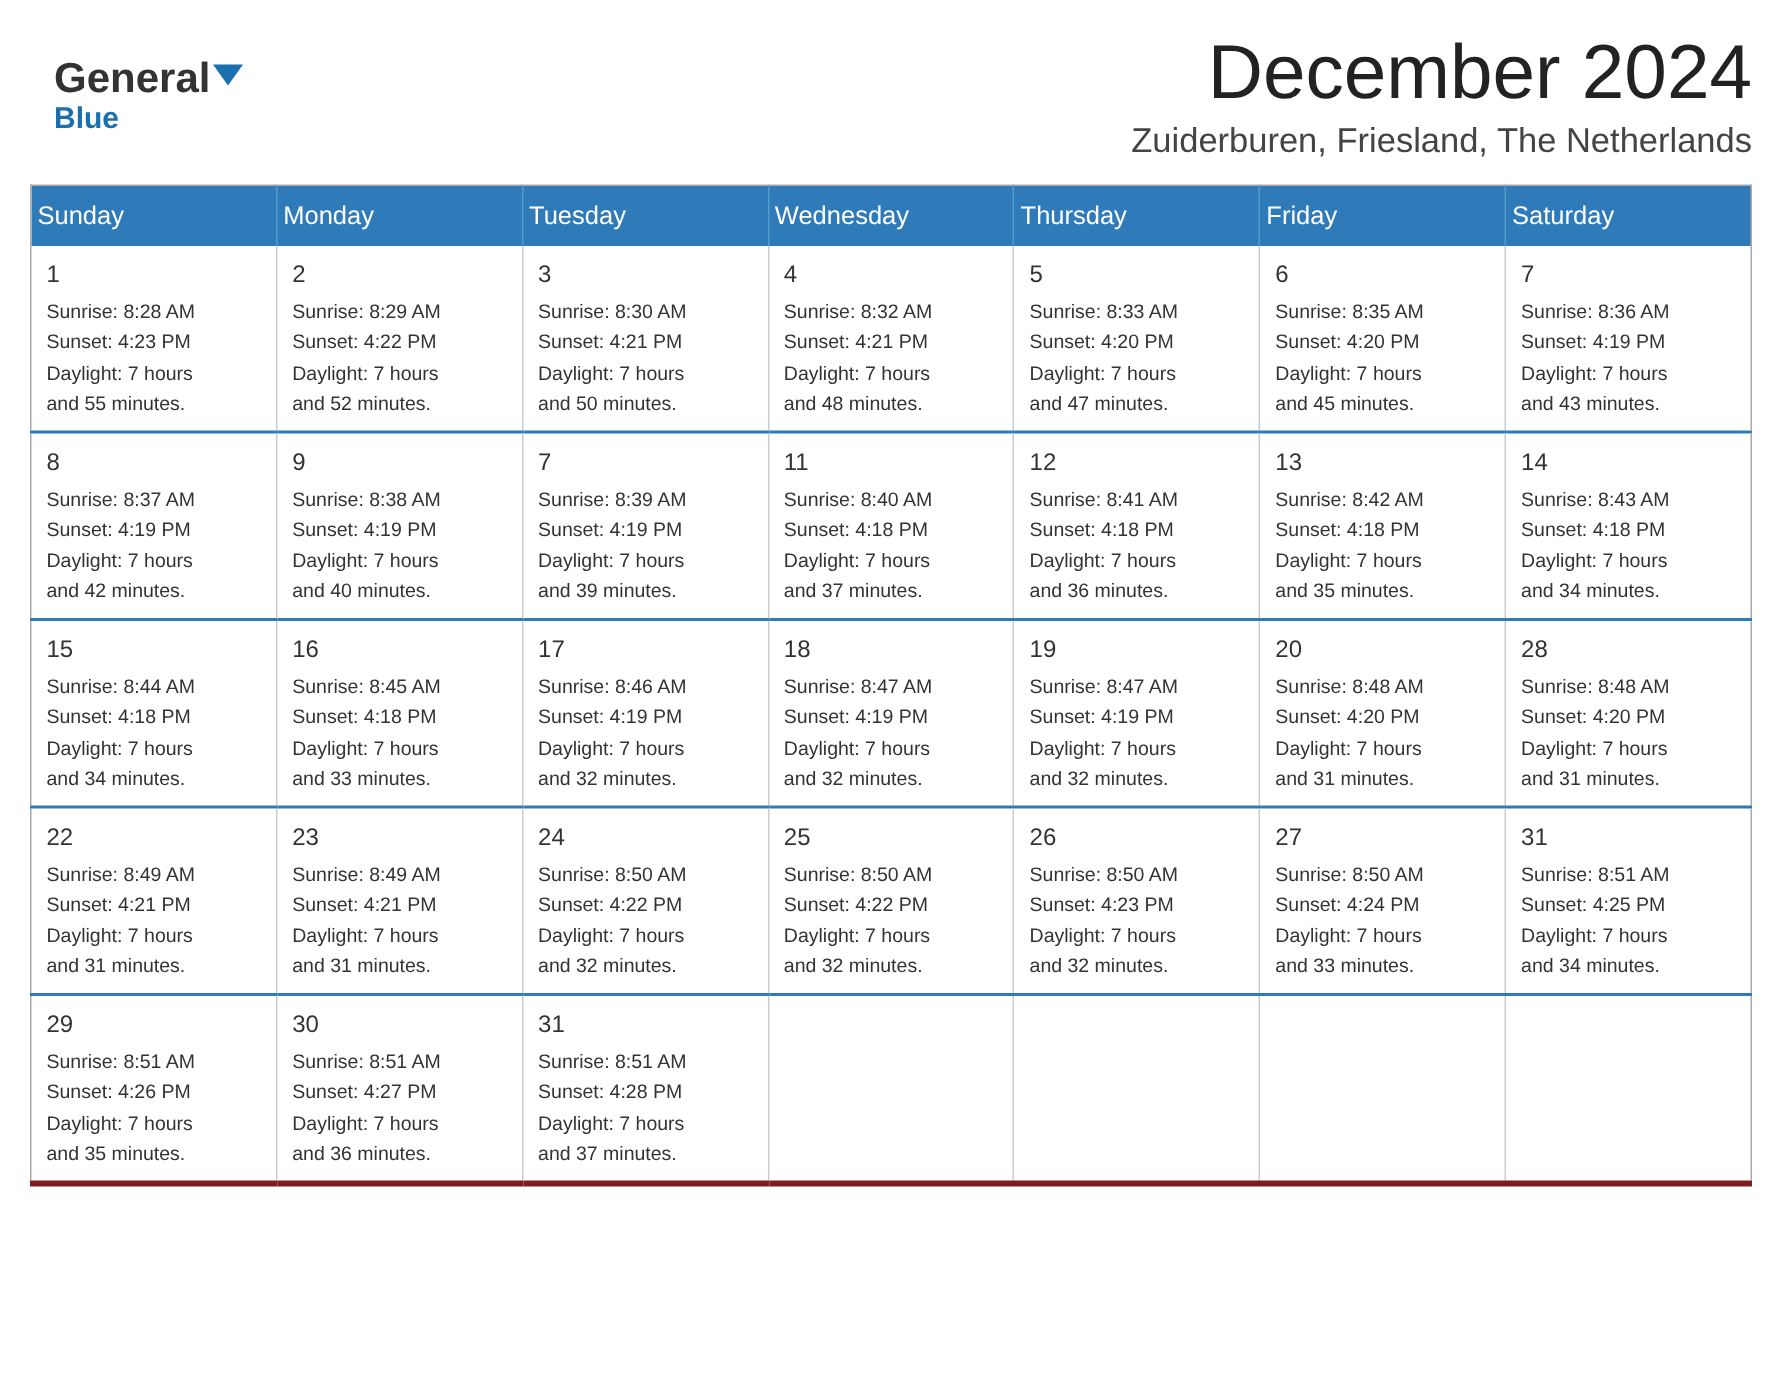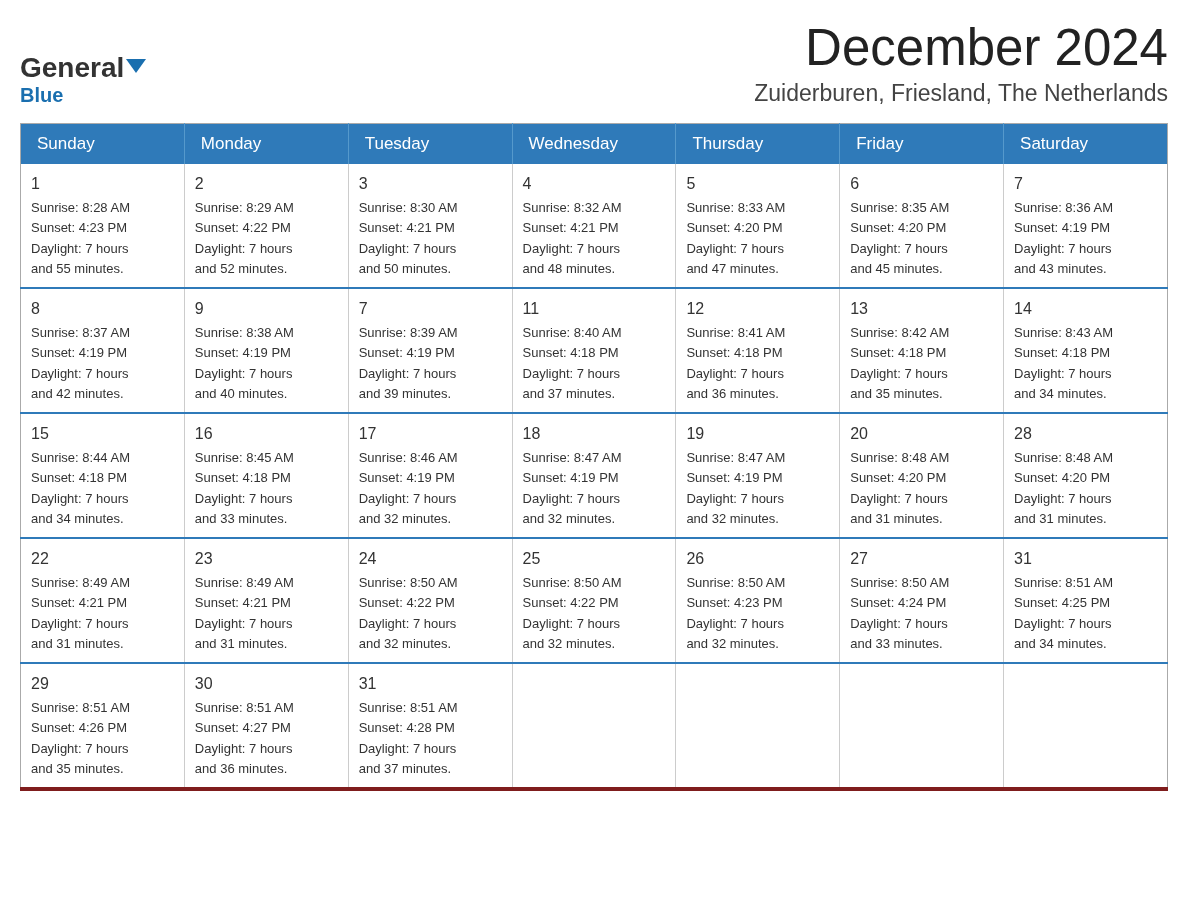--- a/index.html
+++ b/index.html
@@ -7,22 +7,23 @@
       font-family: Arial, sans-serif;
       background: #fff;
       color: #333;
       padding: 20px;
       width: 1188px;
       min-height: 918px;
     }
     .header {
       display: flex;
       justify-content: space-between;
-      align-items: flex-end;
+      align-items: center;
       margin-bottom: 16px;
+      margin-left: 16px;
     }
     .logo {
       display: flex;
       flex-direction: column;
       align-items: flex-start;
     }
     .logo-general {
       font-size: 28px;
       font-weight: bold;
       color: #333;
@@ -63,21 +64,21 @@
       margin-top: 4px;
     }
     .calendar {
       width: 100%;
       border-collapse: collapse;
       border: 1px solid #aaa;
     }
     .calendar th {
       background-color: #2f7ab9;
       color: #fff;
-      padding: 10px 16px;
+      padding: 10px 4px;
       text-align: left;
       font-size: 17px;
       font-weight: normal;
       border-right: 1px solid #5599cc;
     }
     .calendar th:last-child {
       border-right: none;
     }
     .calendar td {
       vertical-align: top;

